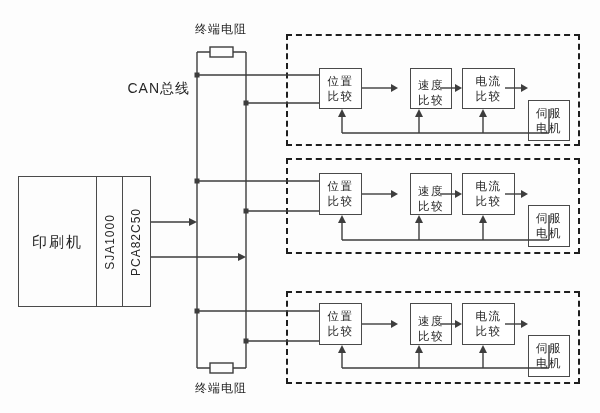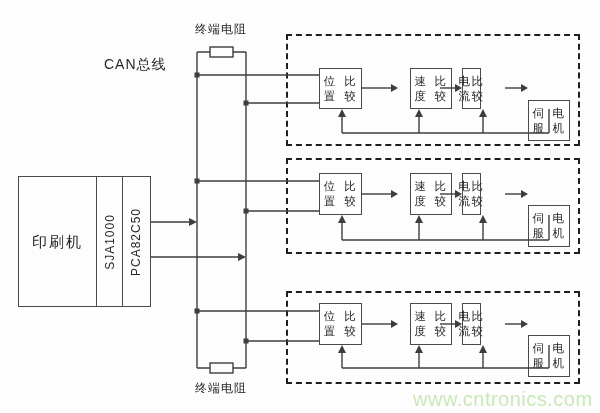--- a/index.html
+++ b/index.html
@@ -8,21 +8,21 @@
   }
   html,body{margin:0;padding:0;}
   body{background:#888;font-family:"Liberation Sans",sans-serif;}
   .canvas{
     position:relative;width:600px;height:413px;background:var(--background);
     overflow:hidden;color:var(--text);text-decoration:underline;
   }
   .lbl{position:absolute;font-size:12px;letter-spacing:1px;color:var(--text);white-space:nowrap;}
   .term-top{left:191px;top:21px;width:60px;text-align:center;}
   .term-bottom{left:191px;top:380px;width:60px;text-align:center;}
-  .can-bus{left:104px;top:56px;width:86px;font-size:14px;}
+  .can-bus{left:104px;top:80px;width:86px;text-align:right;font-size:14px;}
   .controller{
     position:absolute;left:18px;top:176px;width:133px;height:131px;
     box-sizing:border-box;border:1.5px solid var(--block-border);
     display:flex;background:var(--background);
   }
   .ctrl-main{
     flex:1;border-right:1.5px solid var(--block-border);
     display:flex;flex-direction:column;align-items:center;justify-content:center;
     font-size:15px;line-height:22px;letter-spacing:2px;
   }
@@ -36,25 +36,25 @@
   }
   .group{
     position:absolute;box-sizing:border-box;border:2px dashed var(--dashed-border);
     background:transparent;
   }
   .g1{left:286px;top:34px;width:294px;height:112px;}
   .g2{left:286px;top:158px;width:294px;height:96px;}
   .g3{left:286px;top:291px;width:294px;height:93px;}
   .block{
     position:absolute;box-sizing:border-box;border:1.5px solid var(--block-border);
-    background:#fff;display:flex;flex-direction:row;align-items:center;justify-content:center;
+    background:#fff;display:flex;flex-direction:column;align-items:center;justify-content:center;
     font-size:11.5px;line-height:15px;letter-spacing:1.5px;text-align:center;
   }
   .r1{top:68px;height:41px;} .r2{top:173px;height:42px;} .r3{top:303px;height:42px;}
-  .c1{left:319px;width:43px;} .c2{left:410px;width:42px;justify-content:flex-end;} .c3{left:462px;width:19px;} .c4{left:528px;width:42px;margin-top:32px;}
+  .c1{left:319px;width:43px;} .c2{left:410px;width:42px;justify-content:flex-end;} .c3{left:462px;width:53px;} .c4{left:528px;width:42px;margin-top:32px;}
   .wires{position:absolute;left:0;top:0;pointer-events:none;color:var(--wire);}
   .wires line{stroke:currentColor;stroke-width:1.4;}
   .wires polygon{fill:currentColor;stroke:none;}
   .wires rect.dot{fill:currentColor;stroke:none;}
   .wires rect.res{fill:var(--background);stroke:currentColor;stroke-width:1.4;}
   .watermark{
     position:absolute;left:413px;top:388px;font-size:20px;letter-spacing:.5px;
     color:var(--watermark);white-space:nowrap;
   }
 </style>
@@ -205,14 +205,13 @@
     <line x1="549" y1="345" x2="549" y2="368"></line>
     <line x1="342" y1="368" x2="549" y2="368"></line>
     <line x1="342" y1="368" x2="342" y2="353"></line>
     <polygon points="338,353 346,353 342,345"></polygon>
     <line x1="419" y1="368" x2="419" y2="353"></line>
     <polygon points="415,353 423,353 419,345"></polygon>
     <line x1="483" y1="368" x2="483" y2="353"></line>
     <polygon points="479,353 487,353 483,345"></polygon>
   </svg>
 
-  <div class="watermark">www.cntronics.com</div>
 </div>
 
 </body></html>

